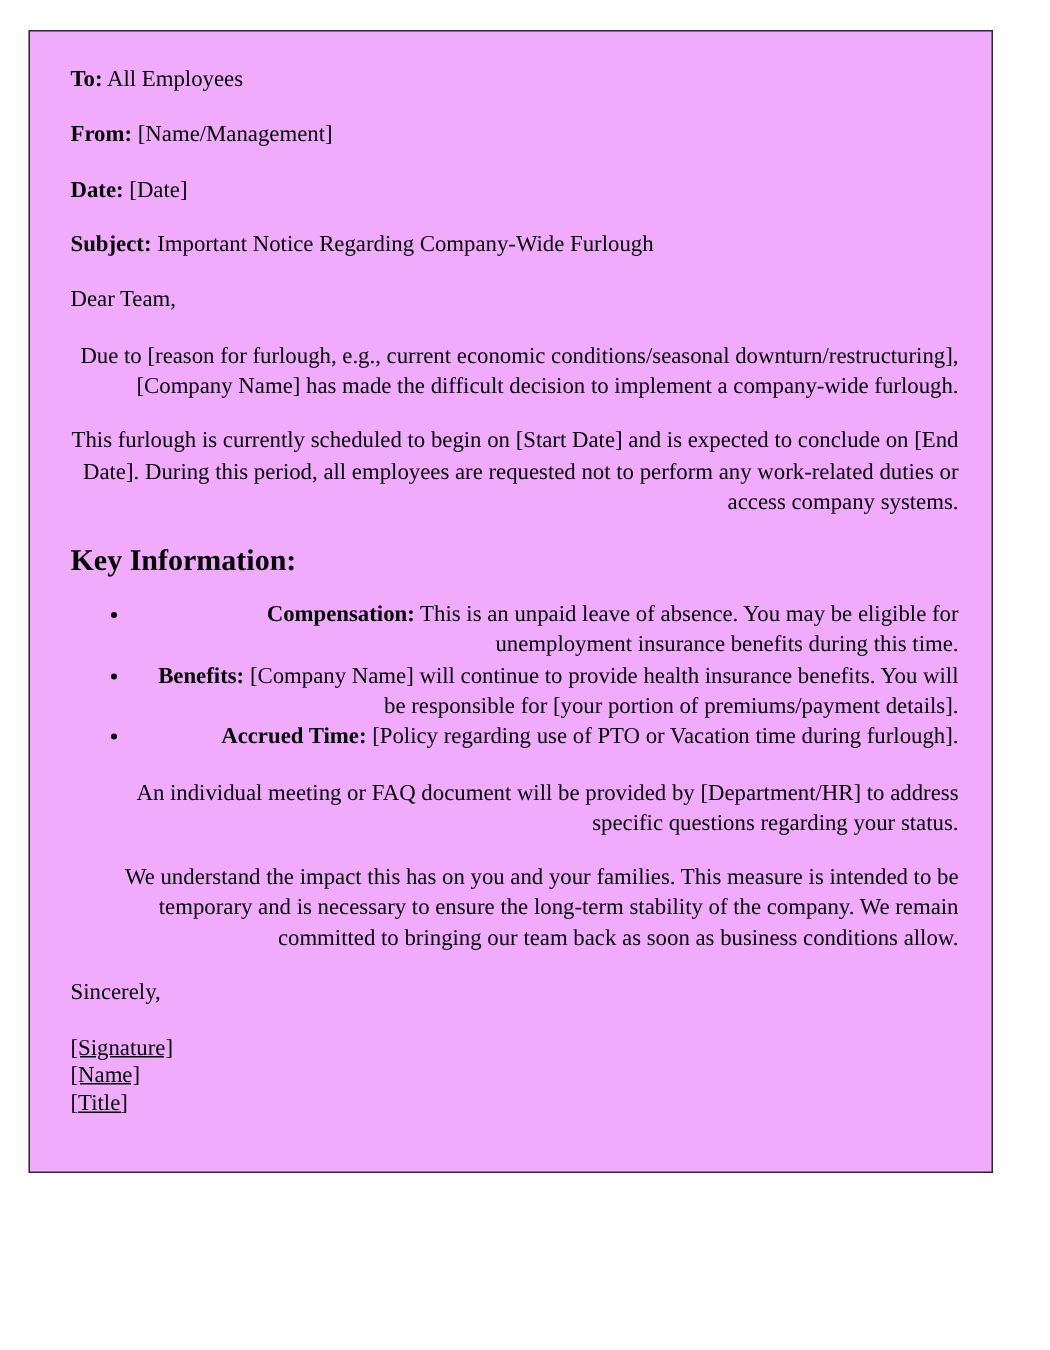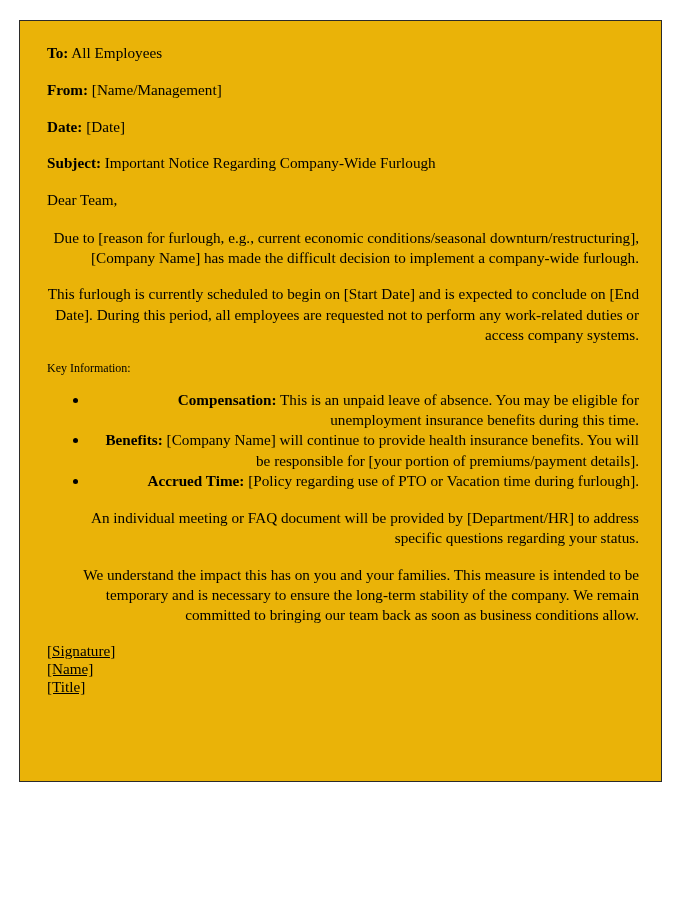--- a/index.html
+++ b/index.html
@@ -16,21 +16,21 @@
   }
 
   .page-frame {
     position: absolute;
     left: 19px;
     top: 20px;
     width: 643px;
     height: 762px;
     border: 1.4px solid #2b2b2b;
     box-sizing: border-box;
-    background: #eab308;
+    background: #f0abfc;
   }
 
   .letter-body {
     position: absolute;
     left: 27px;
     top: 22px;
     width: 592px;
   }
 
   .field-line {
@@ -50,23 +50,23 @@
   }
 
   .para {
     font-size: 15.2px;
     line-height: 1.335;
     margin: 0 0 16px 0;
     text-align: right;
   }
 
   .section-heading {
-    font-size: 12px;
+    font-size: 20px;
     line-height: 1.30;
-    font-weight: normal;
+    font-weight: bold;
     margin: 0 0 13px 0;
   }
 
   ul.key-list {
     margin: 0 0 17px 0;
     padding: 0 0 0 42px;
     list-style-type: disc;
   }
 
   ul.key-list li {
@@ -144,20 +144,21 @@
         <span class="bullet-label">Accrued Time:</span>
         <span>[Policy regarding use of PTO or Vacation time during furlough].</span>
       </li>
     </ul>
 
     <p class="para">An individual meeting or FAQ document will be provided by [Department/HR] to address specific questions regarding your status.</p>
 
     <p class="para">We understand the impact this has on you and your families. This measure is intended to be temporary and is necessary to ensure the long-term stability of the company. We remain committed to bringing our team back as soon as business conditions allow.</p>
 
 
+    <p class="closing">Sincerely,</p>
 
     <div class="sig-block">
       <div>[Signature]</div>
       <div>[Name]</div>
       <div>[Title]</div>
     </div>
 
   </div>
 </div>
 

